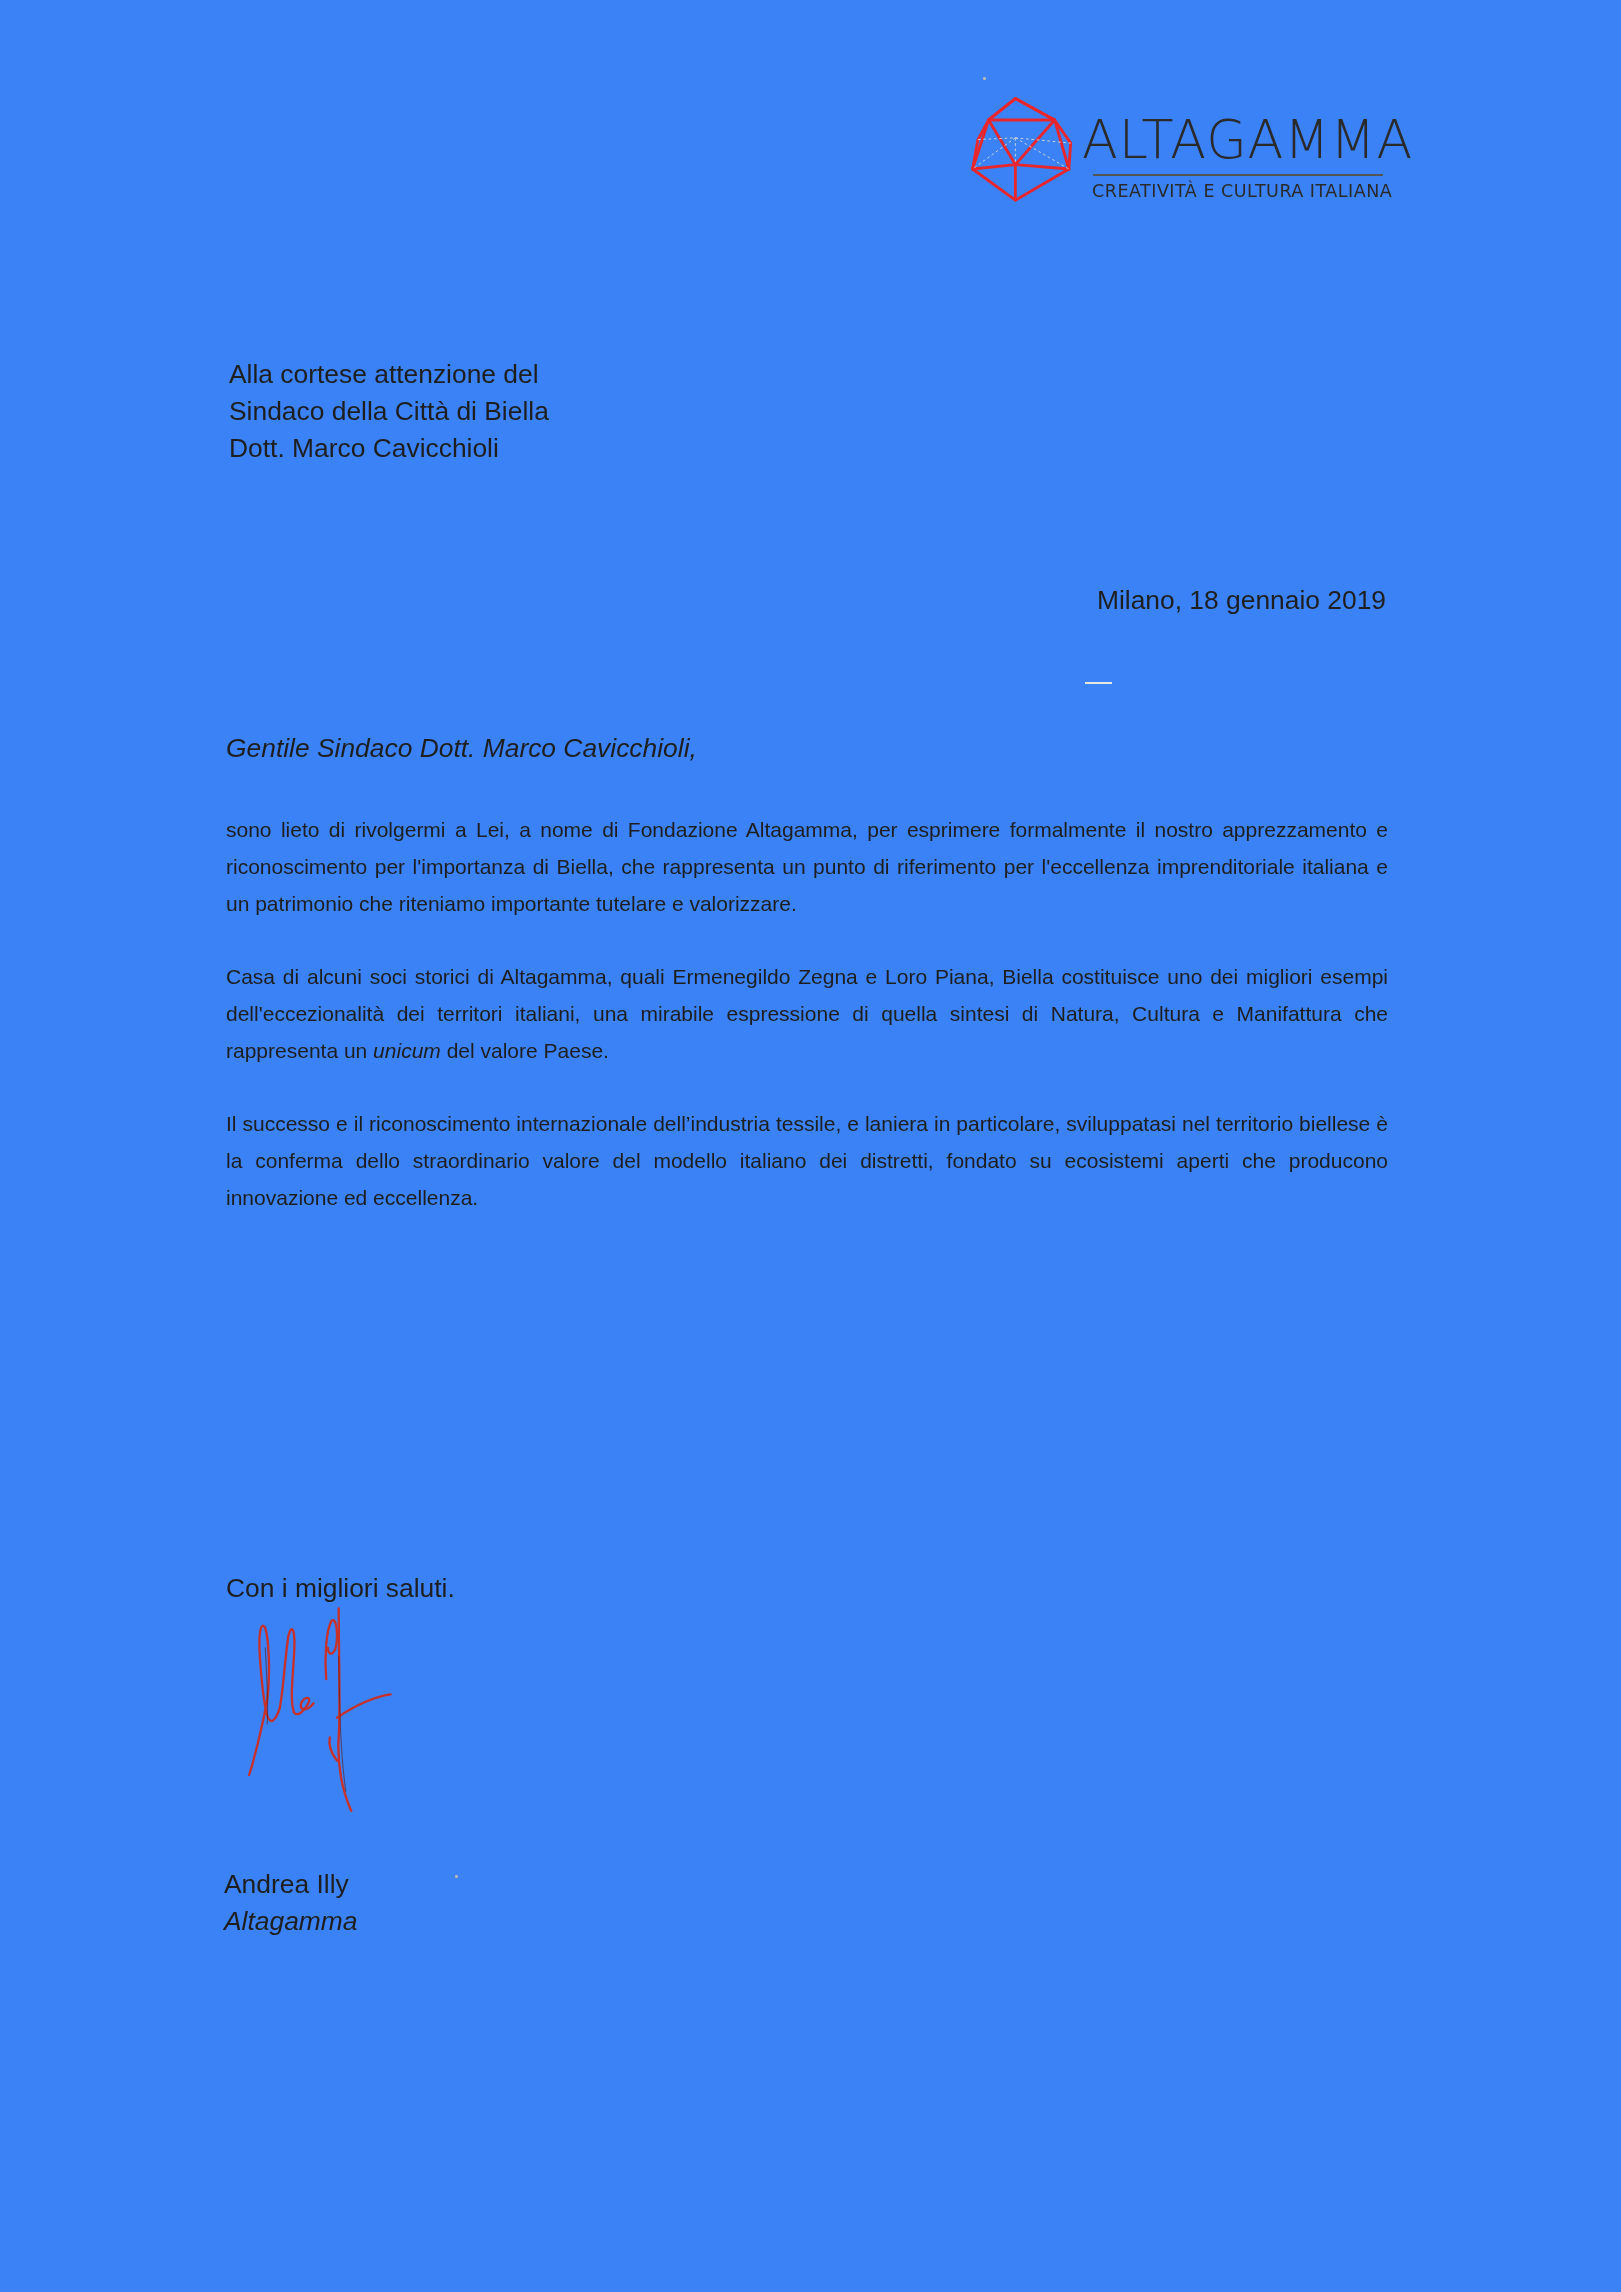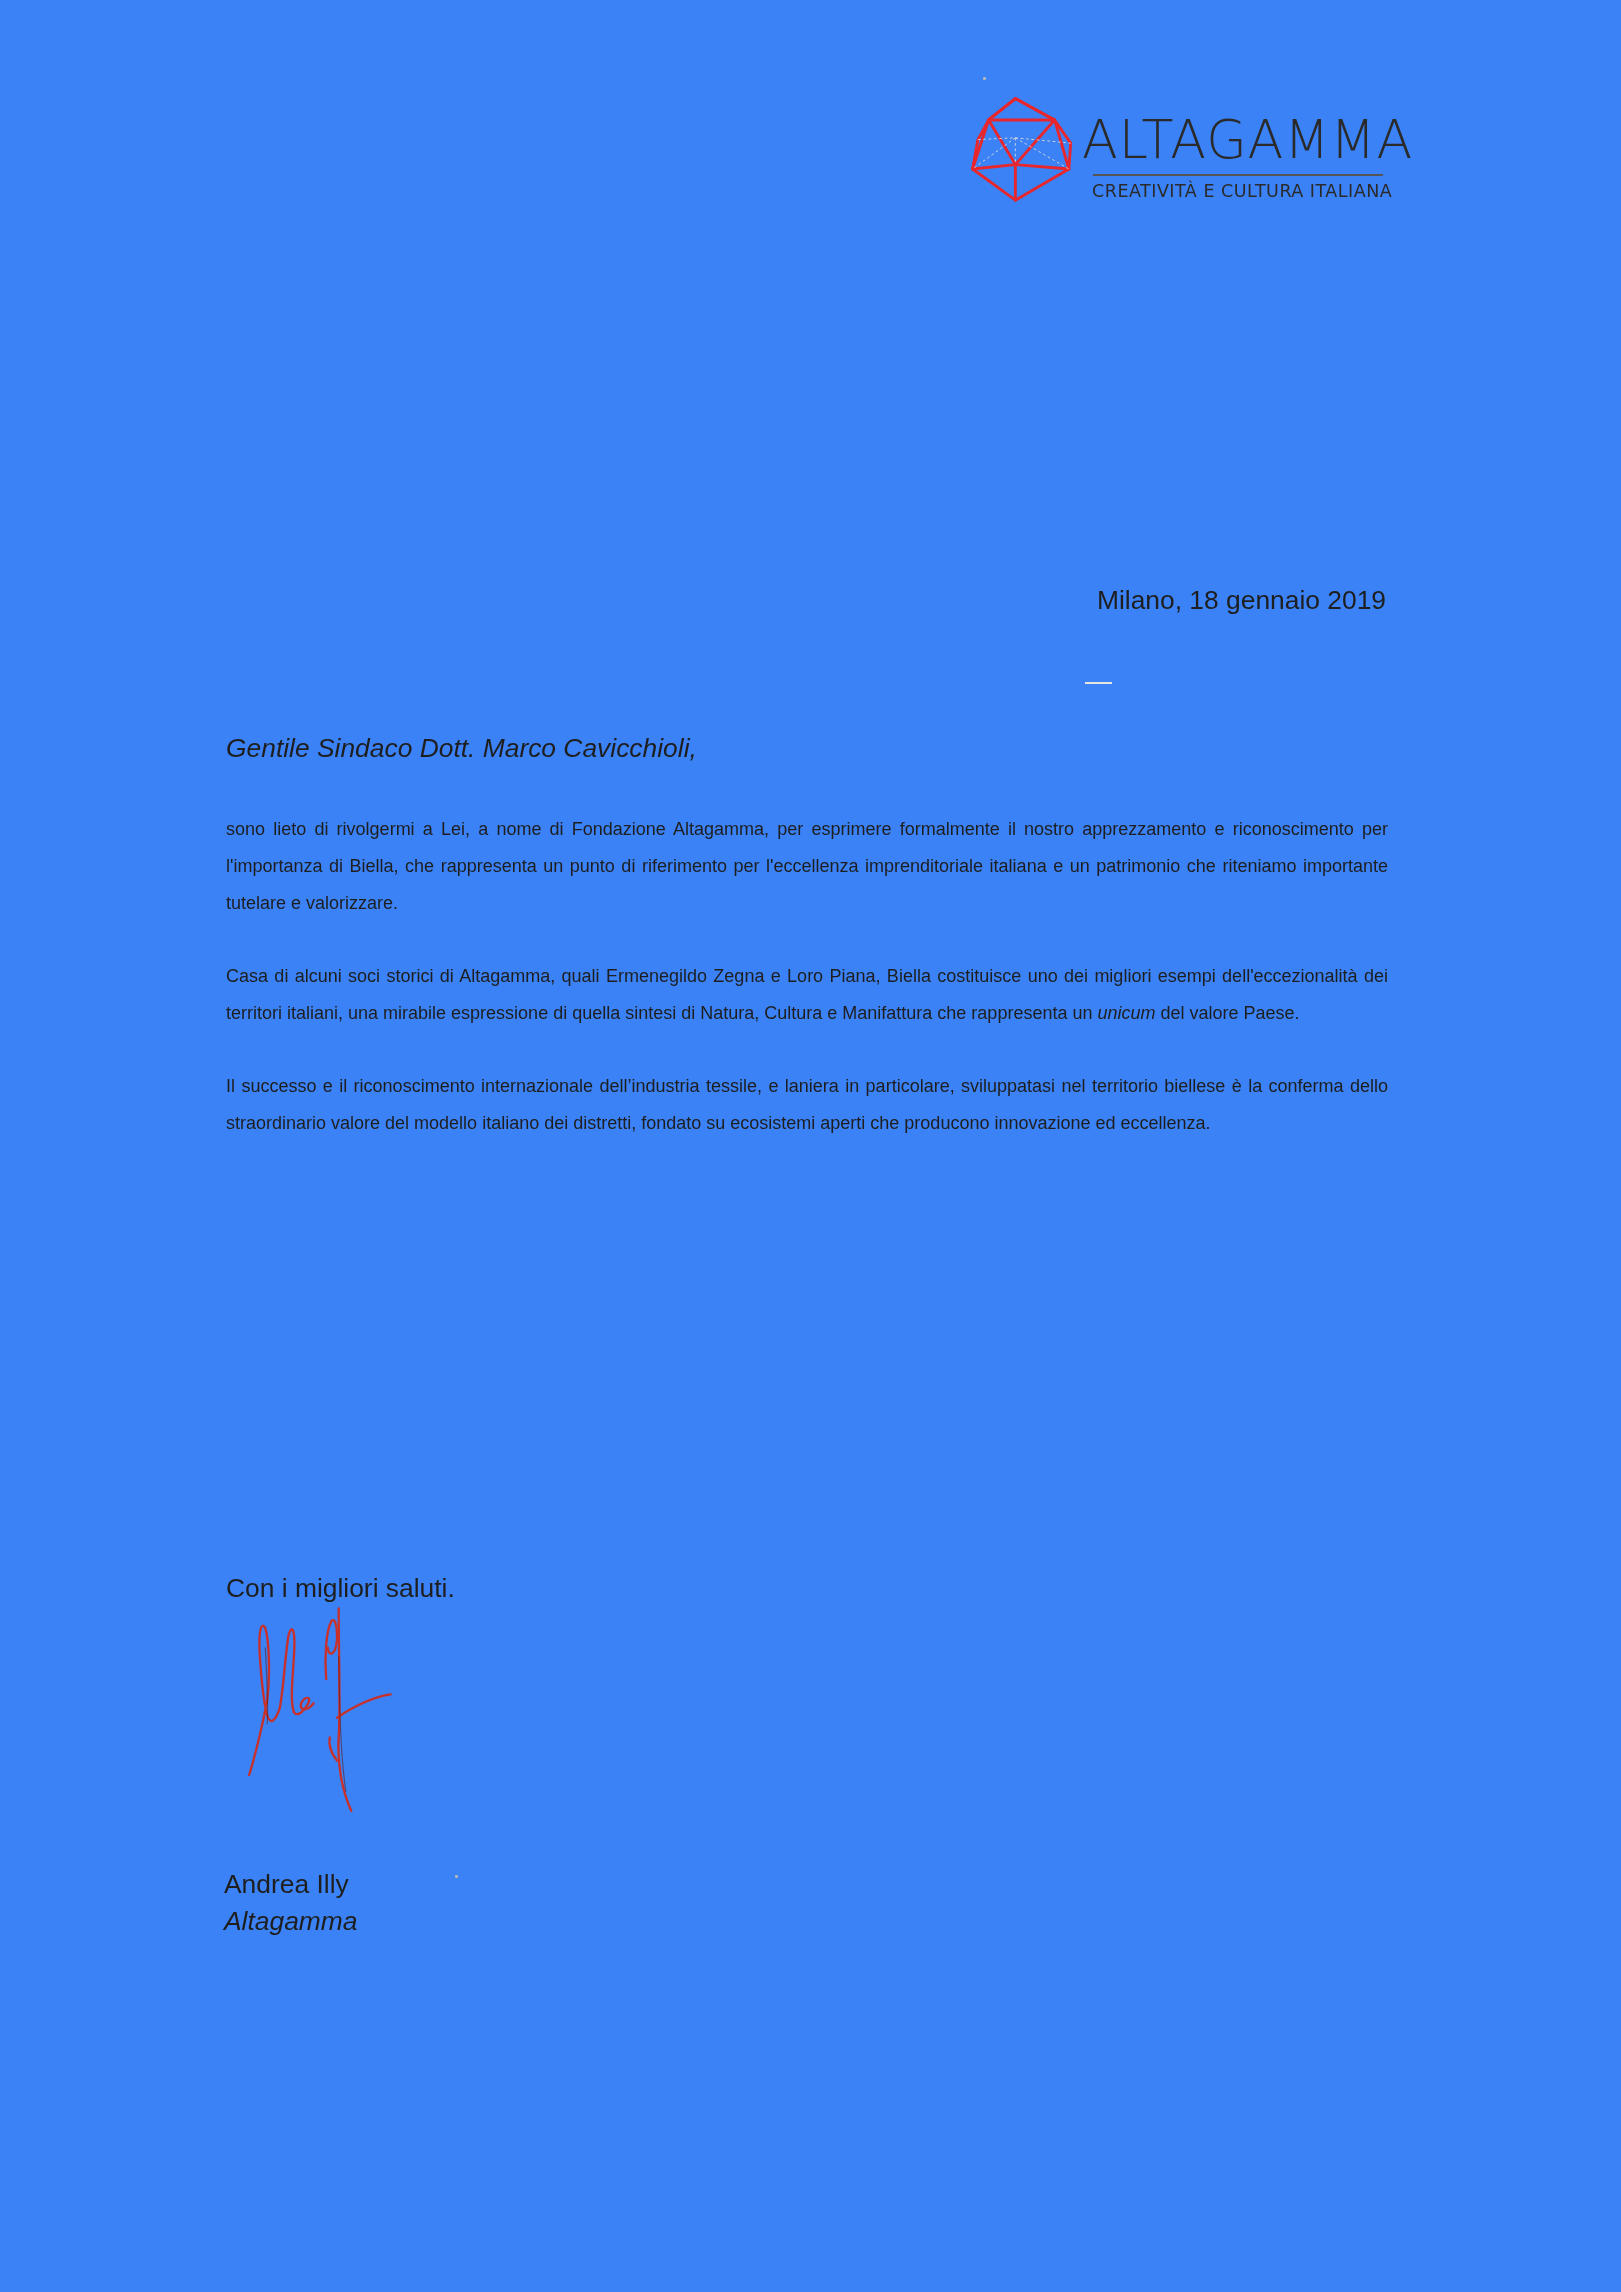--- a/index.html
+++ b/index.html
@@ -29,21 +29,21 @@
     .text { font-size: 26.4px; line-height: 37px; }
 
     .recipient { position: absolute; left: 229px; top: 356px; }
     .recipient div { white-space: nowrap; }
 
     .date { position: absolute; right: 235px; top: 582px; white-space: nowrap; }
 
     .salutation { position: absolute; left: 226px; top: 730px; white-space: nowrap; font-style: italic; }
 
     .body-paras { position: absolute; left: 226px; top: 811px; width: 1162px; }
-    .para { text-align: justify; margin: 0 0 36px 0; font-size: 18px; line-height: 37px; }
+    .para { text-align: justify; margin: 0 0 36px 0; font-size: 21px; line-height: 37px; }
     .para em { font-style: italic; }
 
     .closing { position: absolute; left: 226px; top: 1570px; white-space: nowrap; text-align: right; }
 
     .signature { position: absolute; left: 233px; top: 1603px; width: 215px; height: 215px; }
 
     .signer { position: absolute; left: 224px; top: 1866px; }
     .signer .role { font-style: italic; }
 
     .footer-address { position: absolute; right: 236px; top: 2100px; text-align: right; font-size: 21px; line-height: 29px; color: #2a2a2a; }
@@ -77,20 +77,25 @@
         <line x1="52" y1="50" x2="52" y2="80"></line>
         <line x1="52" y1="50" x2="4" y2="85"></line>
         <line x1="52" y1="50" x2="112" y2="85"></line>
       </g>
     </svg>
     <div class="logo-word">ALTAGAMMA</div>
     <div class="logo-rule"></div>
     <div class="logo-tagline">CREATIVITÀ E CULTURA ITALIANA</div>
   </div>
 
+  <div class="recipient text">
+    <div>Alla cortese attenzione del</div>
+    <div>Sindaco della Città di Biella</div>
+    <div>Dott. Marco Cavicchioli</div>
+  </div>
 
   <div class="date text">Milano, 18 gennaio 2019</div>
 
   <div class="salutation text">Gentile Sindaco Dott. Marco Cavicchioli,</div>
 
   <div class="body-paras">
     <p class="para">sono lieto di rivolgermi a Lei, a nome di Fondazione Altagamma, per esprimere formalmente il nostro apprezzamento e riconoscimento per l'importanza di Biella, che rappresenta un punto di riferimento per l'eccellenza imprenditoriale italiana e un patrimonio che riteniamo importante tutelare e valorizzare.</p>
     <p class="para"><span>Casa di alcuni soci storici di Altagamma, quali Ermenegildo Zegna e Loro Piana, Biella costituisce uno dei migliori esempi dell'eccezionalità dei territori italiani, una mirabile espressione di quella sintesi di Natura, Cultura e Manifattura che rappresenta un </span><em>unicum</em><span> del valore Paese.</span></p>
     <p class="para">Il successo e il riconoscimento internazionale dell’industria tessile, e laniera in particolare, sviluppatasi nel territorio biellese è la conferma dello straordinario valore del modello italiano dei distretti, fondato su ecosistemi aperti che producono innovazione ed eccellenza.</p>
   </div>

